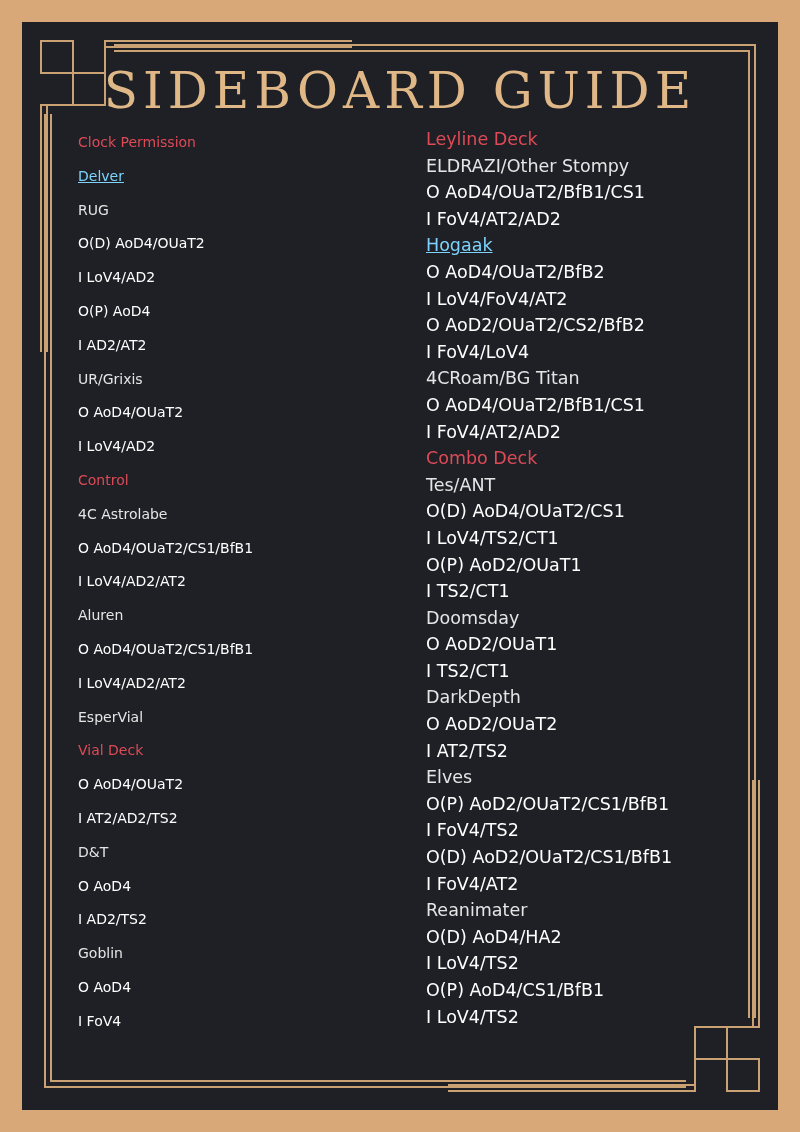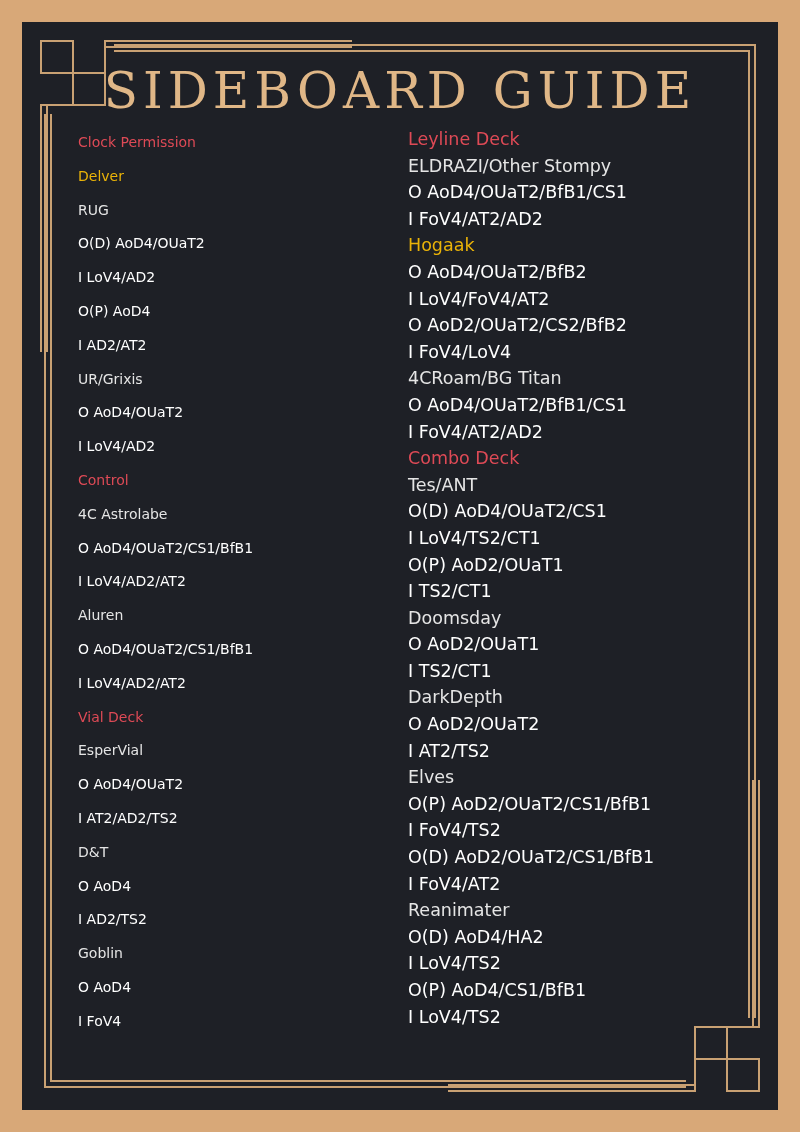--- a/index.html
+++ b/index.html
@@ -131,34 +131,34 @@
     left: 0; right: 0;
     top: 104px;
     display: flex;
   }
   #col-left {
     width: 330px;
     margin-left: 56px;
   }
   #col-right {
     width: 340px;
-    margin-left: 0px;
+    margin-left: 18px;
   }
 
   .entry {
     white-space: nowrap;
     font-weight: 400;
   }
   
   #col-left .entry { font-size: 14px; line-height: 33.8px; }
   
   #col-right .entry { font-size: 17.5px; line-height: 26.6px; }
 
   .t-section { color: #de4a56; }
-  .t-sub     { color: #eab308; }
+  .t-sub     { color: #7dd3fc; text-decoration: underline; }
   .t-deck    { color: #e5e5e5; }
   .t-line    { color: #ffffff; }
 </style>
 </head>
 <body>
 
 <div id="poster">
   <div id="panel">
 
     <div class="frame-line fl-outer-top"></div>
@@ -210,22 +210,22 @@
           <div class="entry t-deck">UR/Grixis</div>
           <div class="entry t-line">O AoD4/OUaT2</div>
           <div class="entry t-line">I  LoV4/AD2</div>
           <div class="entry t-section">Control</div>
           <div class="entry t-deck">4C Astrolabe</div>
           <div class="entry t-line">O AoD4/OUaT2/CS1/BfB1</div>
           <div class="entry t-line">I LoV4/AD2/AT2</div>
           <div class="entry t-deck">Aluren</div>
           <div class="entry t-line">O AoD4/OUaT2/CS1/BfB1</div>
           <div class="entry t-line">I LoV4/AD2/AT2</div>
+          <div class="entry t-deck">EsperVial</div>
           <div class="entry t-section">Vial Deck</div>
-          <div class="entry t-deck">EsperVial</div>
           <div class="entry t-line">O AoD4/OUaT2</div>
           <div class="entry t-line">I  AT2/AD2/TS2</div>
           <div class="entry t-deck">D&amp;T</div>
           <div class="entry t-line">O AoD4</div>
           <div class="entry t-line">I  AD2/TS2</div>
           <div class="entry t-deck">Goblin</div>
           <div class="entry t-line">O AoD4</div>
           <div class="entry t-line">I FoV4</div>
         </div>
       <div id="col-right">

